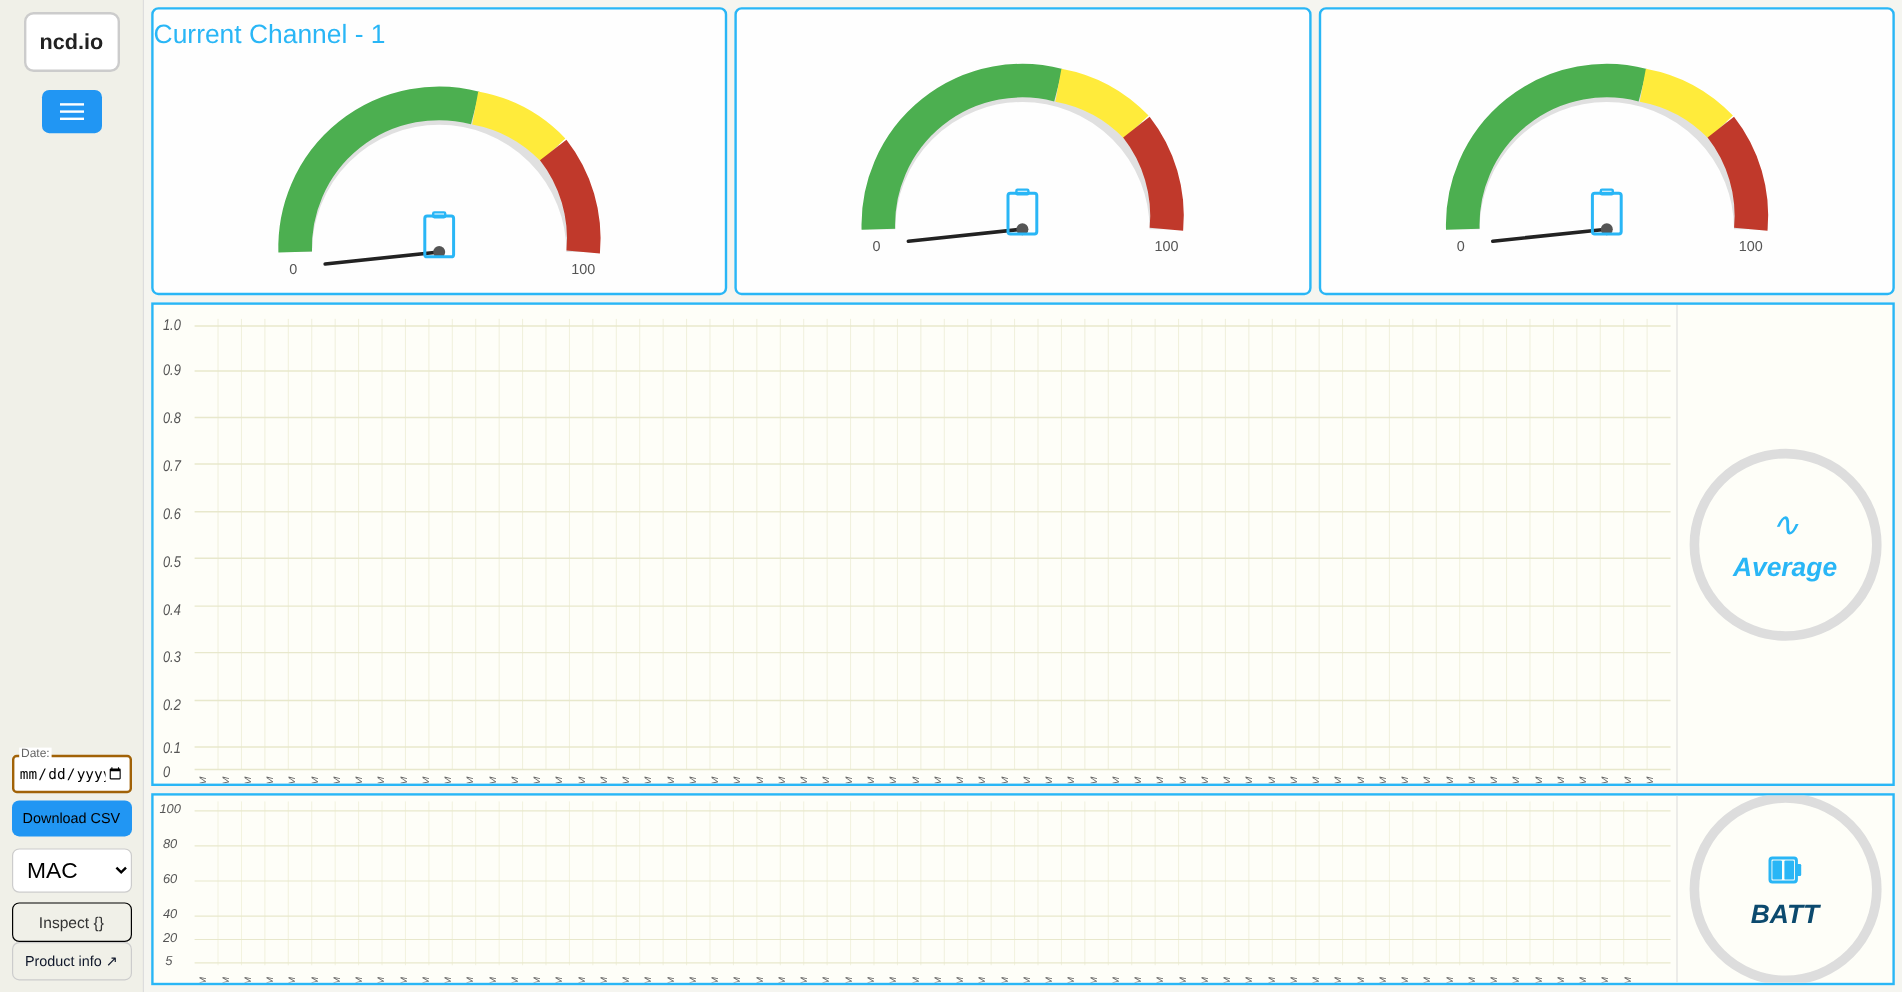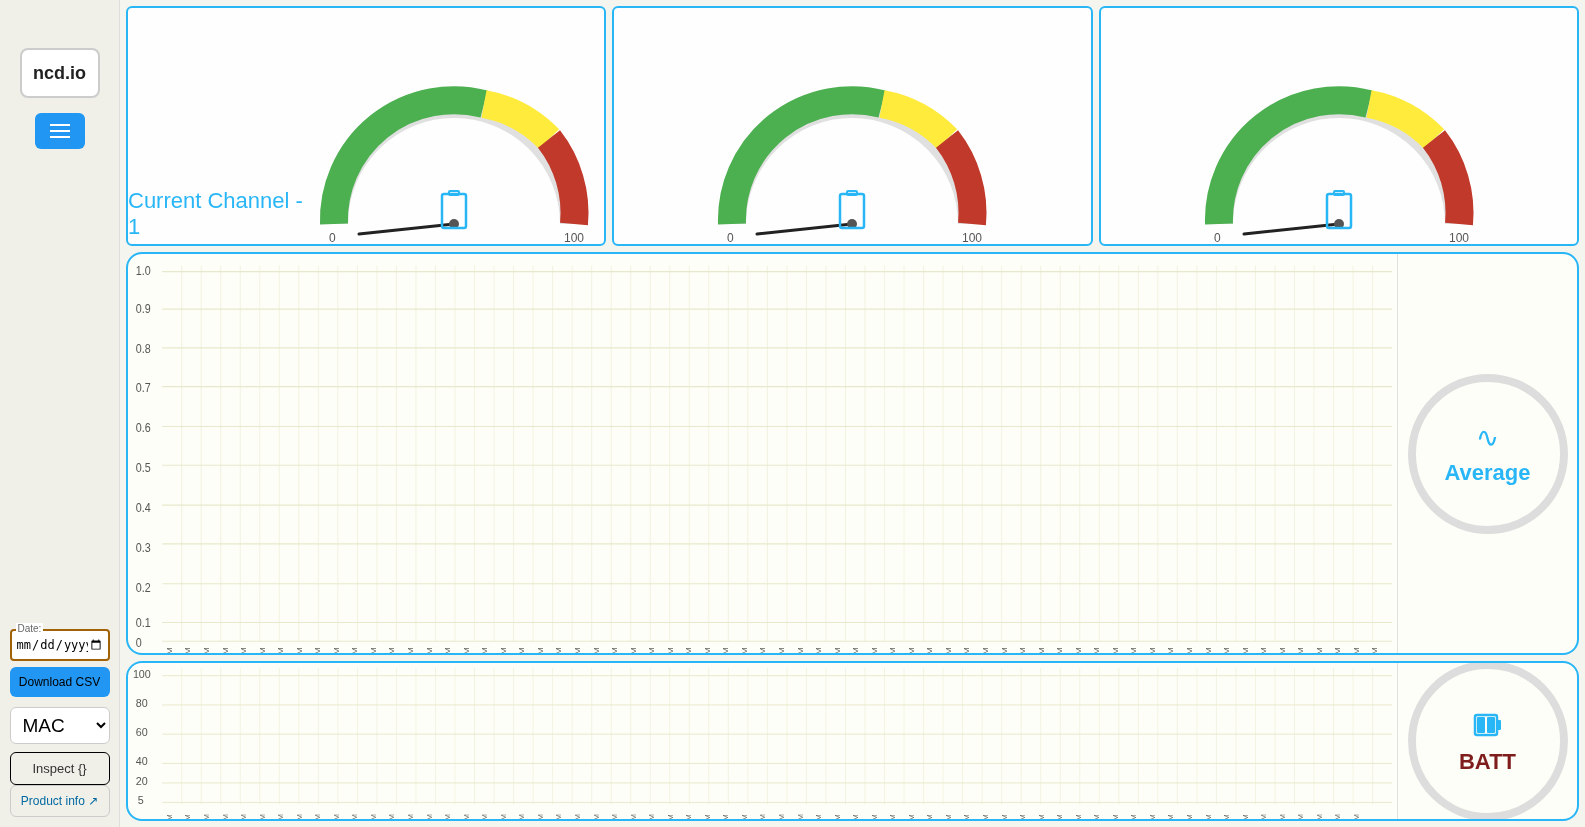--- a/index.html
+++ b/index.html
@@ -29,21 +29,20 @@
       border-radius: 8px;
       width: 80px;
       height: 50px;
       display: flex;
       align-items: center;
       justify-content: center;
       font-size: 18px;
       font-weight: bold;
       color: #222;
       margin-bottom: 15px;
-      margin-top: 38px;
     }
     .menu-btn {
       background: #2196F3;
       border: none;
       border-radius: 6px;
       width: 50px;
       height: 36px;
       display: flex;
       align-items: center;
       justify-content: center;
@@ -72,21 +71,21 @@
       width: 100px;
       text-align: center;
     }
     .product-btn {
       background: #f0f0e8;
       border: 1px solid #ccc;
       border-radius: 6px;
       padding: 8px 10px;
       cursor: pointer;
       font-size: 12px;
-      color: #0369a1;
+      color: #0f172a;
       width: 100px;
       text-align: center;
     }
     .mac-select-wrap {
       width: 100px;
       margin-bottom: 8px;
     }
     .mac-select {
       width: 100%;
       padding: 6px 8px;
@@ -149,47 +148,48 @@
       display: flex;
       gap: 6px;
       height: 240px;
     }
     .gauge-card {
       flex: 1;
       border: 2px solid #29b6f6;
       border-radius: 6px;
       background: #fefefe;
       display: flex;
-      flex-direction: row;
-      align-items: flex-end;
+      flex-direction: column;
+      align-items: flex-start;
       overflow: hidden;
     }
     .gauge-title {
       font-size: 22px;
       color: #29b6f6;
       padding: 8px 0 4px;
       font-weight: normal;
     }
     .gauge-body {
       flex: 1;
       width: 100%;
       display: flex;
       align-items: center;
       justify-content: center;
       position: relative;
     }
 
     
     .chart-card {
       border: 2px solid #29b6f6;
-      border-radius: 16px;
+      border-radius: 0;
       background: #fefef8;
       display: flex;
       overflow: hidden;
       position: relative;
+      font-style: italic;
     }
     .chart-main {
       flex: 1;
       overflow: hidden;
       position: relative;
     }
     .chart-side {
       width: 180px;
       min-width: 180px;
       display: flex;
@@ -224,21 +224,21 @@
       border: 8px solid #ddd;
       display: flex;
       flex-direction: column;
       align-items: center;
       justify-content: center;
       gap: 6px;
     }
     .batt-label {
       font-size: 22px;
       font-weight: bold;
-      color: #7f1d1d;
+      color: #0c4a6e;
     }
   </style>
 </head>
 <body>
 
 <div class="sidebar">
   <div class="logo-box">ncd.io</div>
   <button class="menu-btn">
     <div class="hamburger">
       <span></span>

